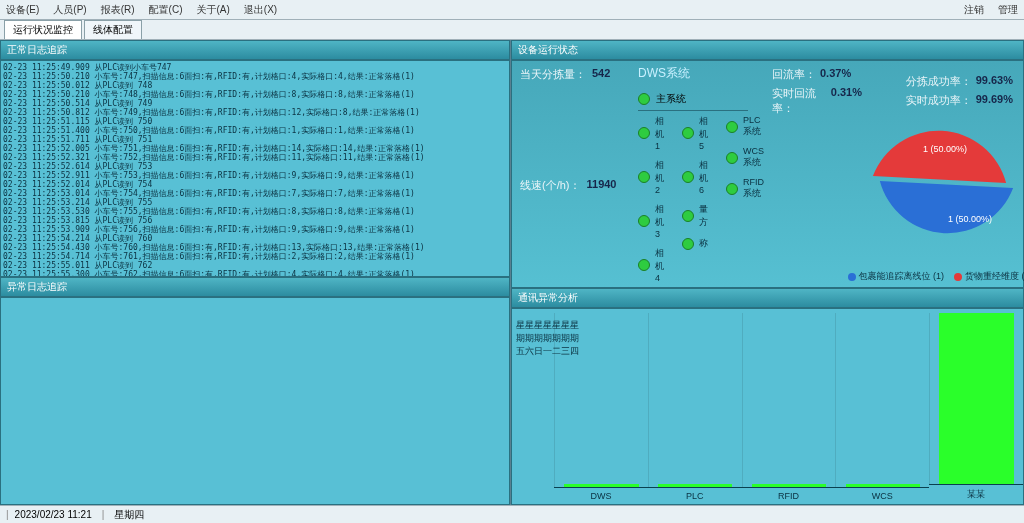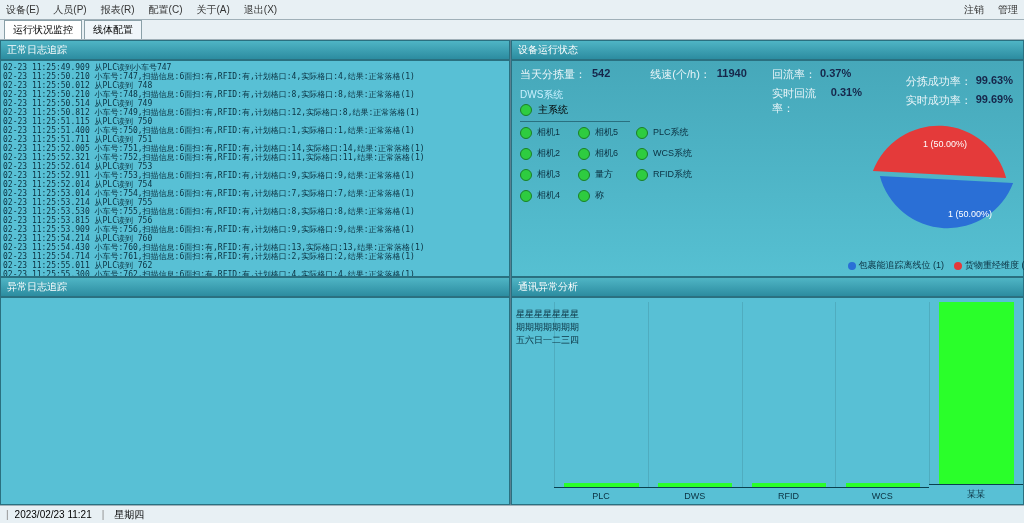--- a/index.html
+++ b/index.html
@@ -16,21 +16,21 @@
 .right-col { flex: 1; display: flex; flex-direction: column; border-left: 1px solid #5a8090; }
 .panel-title { background: linear-gradient(#4fb5c5, #2c8ca0); color: #fff; font-size: 10px; padding: 2px 6px; border: 1px solid #2a7080; }
 .log-panel { background: #58c0d5; border: 1px solid #2a7080; overflow: hidden; height: 232px; font-size: 8px; line-height: 9px; color: #0a3040; padding: 2px; font-family: monospace; white-space: nowrap; }
 .error-log-panel { background: #58c0d5; border: 1px solid #2a7080; height: 222px; }
 .status-panel { background: linear-gradient(180deg, #46a8ba 0%, #56c0d2 100%); border: 1px solid #2a7080; height: 232px; display: flex; }
 .stats-row { display: flex; flex-wrap: wrap; color: #fff; font-size: 11px; padding: 6px 8px 2px; gap: 4px 40px; }
 .stat { display: flex; gap: 6px; }
 .stat-label { color: #e8f4f8; }
 .stat-val { color: #16264a; font-weight: bold; }
 .dws-section { padding: 4px 8px; }
-.dws-title { color: #c8f0ff; font-size: 10px; margin-bottom: 1px; }
+.dws-title { color: #c8f0ff; font-size: 12px; margin-bottom: 10px; }
 .dws-main { display: flex; align-items: center; gap: 6px; border-bottom: 1px solid #2a7080; padding-bottom: 4px; margin-bottom: 4px; width: 110px; }
 .dot { width: 12px; height: 12px; border-radius: 50%; background: #2ecc40; border: 1px solid #1a8028; flex-shrink: 0; }
 .dws-grid { display: flex; gap: 18px; }
 .dws-col { display: flex; flex-direction: column; gap: 8px; }
 .dws-item { display: flex; align-items: center; gap: 5px; font-size: 9px; color: #0a3040; }
 .pie-wrap { flex: 1; display: flex; align-items: center; justify-content: center; position: relative; }
 .pie-legend { position: absolute; bottom: 4px; left: 50%; transform: translateX(-50%); display: flex; gap: 10px; font-size: 9px; color: #0a3040; white-space: nowrap; }
 .leg-dot { width: 8px; height: 8px; border-radius: 50%; display: inline-block; margin-right: 3px; vertical-align: middle; }
 .comm-panel { background: #58c0d5; border: 1px solid #2a7080; height: 222px; display: flex; }
 .yaxis { width: 42px; display: flex; justify-content: space-around; padding: 10px 4px 20px; }
@@ -97,21 +97,21 @@
         <div class="log-line">02-23 11:25:55.011 从PLC读到 762</div>
         <div class="log-line">02-23 11:25:55.300 小车号:762,扫描信息:6面扫:有,RFID:有,计划格口:4,实际格口:4,结果:正常落格(1)</div>
       </div>
     <div class="panel-title">异常日志追踪</div>
     <div class="error-log-panel"></div>
   </div>
 
   <div class="right-col">
     <div class="panel-title">设备运行状态</div>
     <div class="status-panel">
-      <div style="width:260px;display:flex;flex-direction:column;">
+      <div style="width:260px;display:flex;flex-direction:row;">
         <div class="stats-row">
           <div class="stat">
               <span class="stat-label">当天分拣量：</span>
               <span class="stat-val">542</span>
             </div>
           <div class="stat">
               <span class="stat-label">线速(个/h)：</span>
               <span class="stat-val">11940</span>
             </div>
         </div>
@@ -220,27 +220,27 @@
           <div>星期一</div>
           <div>星期二</div>
           <div>星期三</div>
           <div>星期四</div>
         </div>
       <div class="bars" id="bars">
           <div class="bar-col">
             <div class="bar-area">
               <div class="bar" style="height: 2%;"></div>
             </div>
+            <div class="bar-lbl">DWS</div>
+          </div>
+          <div class="bar-col">
+            <div class="bar-area">
+              <div class="bar" style="height: 2%;"></div>
+            </div>
             <div class="bar-lbl">PLC</div>
-          </div>
-          <div class="bar-col">
-            <div class="bar-area">
-              <div class="bar" style="height: 2%;"></div>
-            </div>
-            <div class="bar-lbl">DWS</div>
           </div>
           <div class="bar-col">
             <div class="bar-area">
               <div class="bar" style="height: 2%;"></div>
             </div>
             <div class="bar-lbl">RFID</div>
           </div>
           <div class="bar-col">
             <div class="bar-area">
               <div class="bar" style="height: 2%;"></div>

